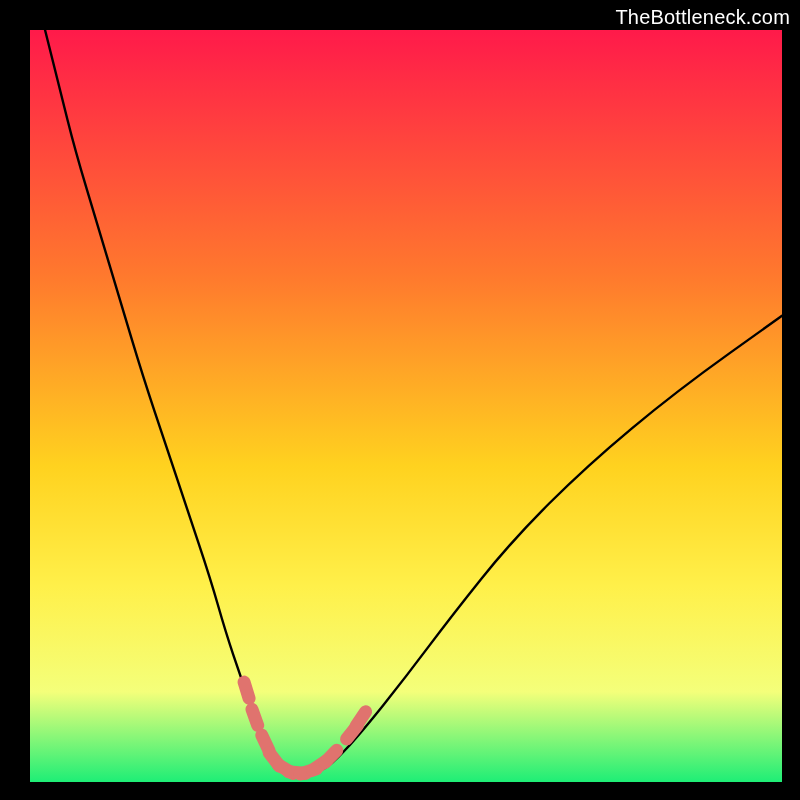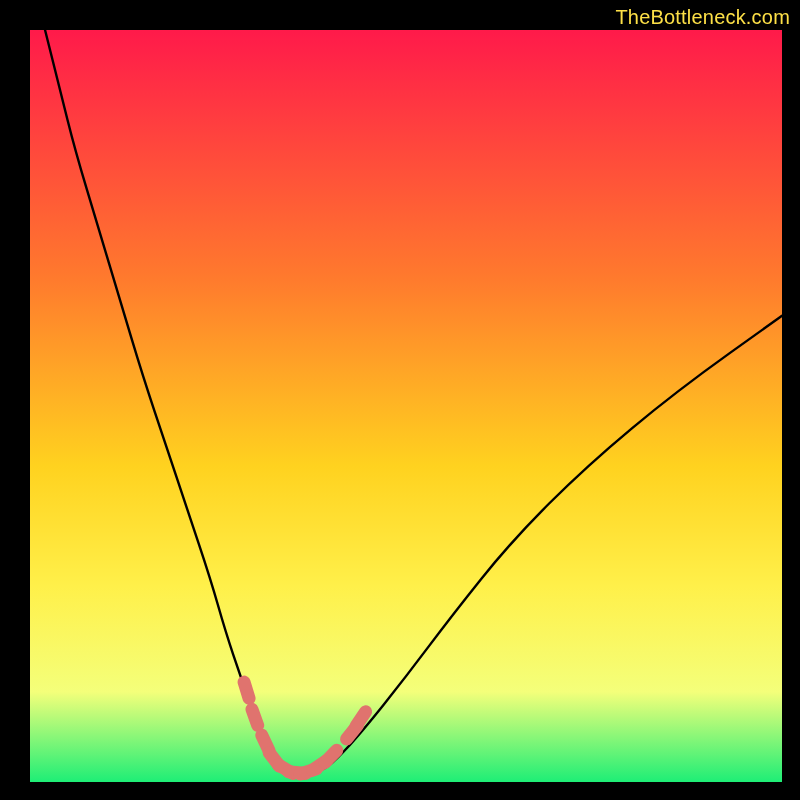--- a/index.html
+++ b/index.html
@@ -14,21 +14,21 @@
   .outer {
     width: 800px;
     height: 800px;
     background: #000;
     position: relative;
   }
   .watermark {
     position: absolute;
     top: 6px;
     right: 10px;
-    color: #fde047;
+    color: #ffffff;
     font-size: 20px;
     font-weight: 500;
     letter-spacing: 0.2px;
     user-select: none;
   }
   .plot {
     position: absolute;
     left: 30px;
     top: 30px;
     width: 752px;

